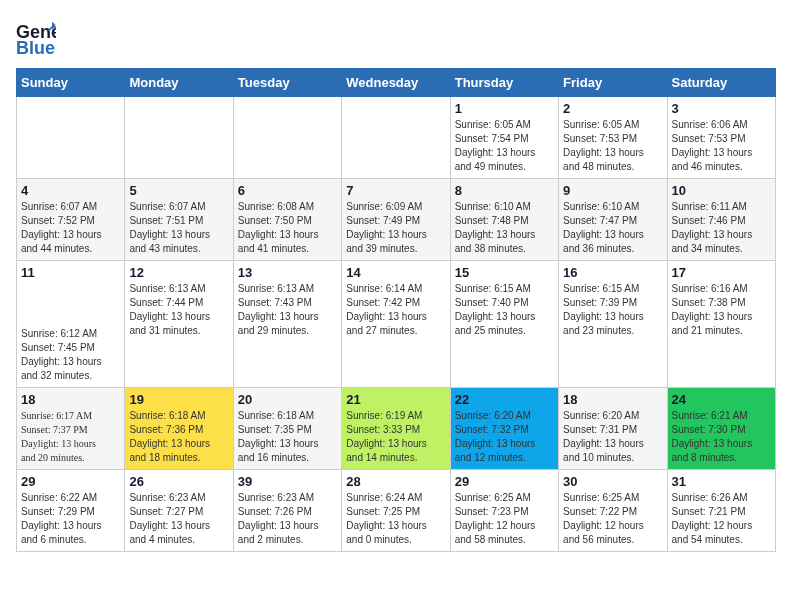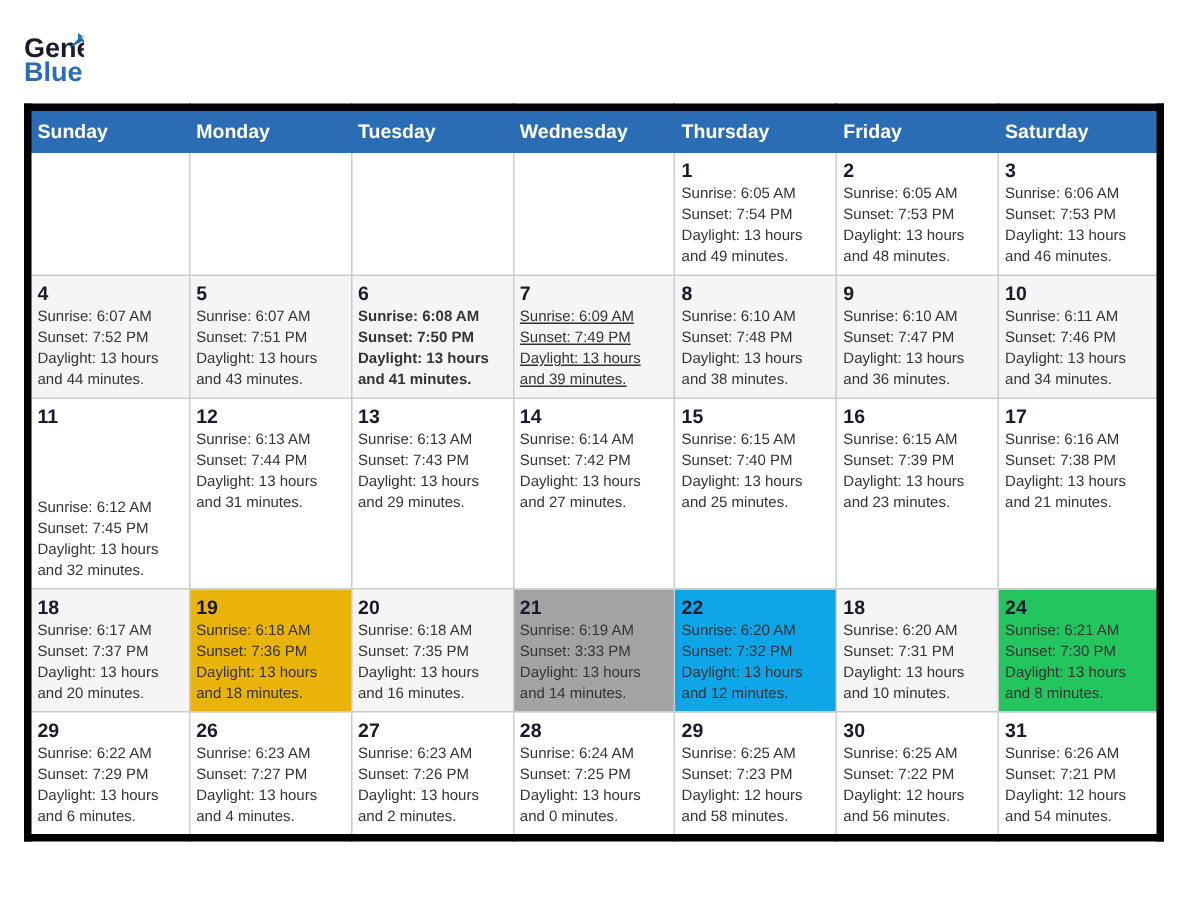--- a/index.html
+++ b/index.html
@@ -35,21 +35,21 @@
       color: #1a1a2e;
     }
     .title-area h2 {
       font-size: 16px;
       font-weight: normal;
       color: #333;
     }
     .calendar {
       width: 100%;
       border-collapse: collapse;
-      border: 5px solid #000000;
+      border: 1px solid #000000;
     }
     .calendar th {
       background: #2a6db5;
       color: #fff;
       padding: 6px 4px;
       font-size: 13px;
       text-align: left;
       border: 1px solid #2a6db5;
     }
     .calendar td {
@@ -152,28 +152,28 @@
         </td>
         <td style="background: rgb(245, 245, 245);">
           <div class="day-num">5</div>
           <div class="day-info" style="white-space: pre-line;">Sunrise: 6:07 AM
 Sunset: 7:51 PM
 Daylight: 13 hours
 and 43 minutes.</div>
         </td>
         <td style="background: rgb(245, 245, 245);">
           <div class="day-num">6</div>
-          <div class="day-info" style="white-space: pre-line; font-weight: bold;">Sunrise: 6:08 AM
+          <div class="day-info" style="white-space: pre-line;">Sunrise: 6:08 AM
 Sunset: 7:50 PM
 Daylight: 13 hours
 and 41 minutes.</div>
         </td>
         <td style="background: rgb(245, 245, 245);">
           <div class="day-num">7</div>
-          <div class="day-info" style="white-space: pre-line; text-decoration: underline;">Sunrise: 6:09 AM
+          <div class="day-info" style="white-space: pre-line;">Sunrise: 6:09 AM
 Sunset: 7:49 PM
 Daylight: 13 hours
 and 39 minutes.</div>
         </td>
         <td style="background: rgb(245, 245, 245);">
           <div class="day-num">8</div>
           <div class="day-info" style="white-space: pre-line;">Sunrise: 6:10 AM
 Sunset: 7:48 PM
 Daylight: 13 hours
 and 38 minutes.</div>
@@ -240,40 +240,40 @@
           <div class="day-num">17</div>
           <div class="day-info" style="white-space: pre-line;">Sunrise: 6:16 AM
 Sunset: 7:38 PM
 Daylight: 13 hours
 and 21 minutes.</div>
         </td>
       </tr>
       <tr>
         <td style="background: rgb(245, 245, 245);">
           <div class="day-num">18</div>
-          <div class="day-info" style="white-space: pre-line;">Sunrise: 6:17 AM
+          <div class="day-info" style="white-space: pre-line; font-family: Liberation Serif, serif;">Sunrise: 6:17 AM
 Sunset: 7:37 PM
 Daylight: 13 hours
 and 20 minutes.</div>
         </td>
-        <td style="background: #eab308;">
+        <td style="background: #fde047;">
           <div class="day-num">19</div>
           <div class="day-info" style="white-space: pre-line;">Sunrise: 6:18 AM
 Sunset: 7:36 PM
 Daylight: 13 hours
 and 18 minutes.</div>
         </td>
         <td style="background: rgb(245, 245, 245);">
           <div class="day-num">20</div>
           <div class="day-info" style="white-space: pre-line;">Sunrise: 6:18 AM
 Sunset: 7:35 PM
 Daylight: 13 hours
 and 16 minutes.</div>
         </td>
-        <td style="background: #a3a3a3;">
+        <td style="background: #bef264;">
           <div class="day-num">21</div>
           <div class="day-info" style="white-space: pre-line;">Sunrise: 6:19 AM
 Sunset: 3:33 PM
 Daylight: 13 hours
 and 14 minutes.</div>
         </td>
         <td style="background: #0ea5e9;">
           <div class="day-num">22</div>
           <div class="day-info" style="white-space: pre-line;">Sunrise: 6:20 AM
 Sunset: 7:32 PM
@@ -304,21 +304,21 @@
 and 6 minutes.</div>
         </td>
         <td>
           <div class="day-num">26</div>
           <div class="day-info" style="white-space: pre-line;">Sunrise: 6:23 AM
 Sunset: 7:27 PM
 Daylight: 13 hours
 and 4 minutes.</div>
         </td>
         <td>
-          <div class="day-num">27</div>
+          <div class="day-num">39</div>
           <div class="day-info" style="white-space: pre-line;">Sunrise: 6:23 AM
 Sunset: 7:26 PM
 Daylight: 13 hours
 and 2 minutes.</div>
         </td>
         <td>
           <div class="day-num">28</div>
           <div class="day-info" style="white-space: pre-line;">Sunrise: 6:24 AM
 Sunset: 7:25 PM
 Daylight: 13 hours

